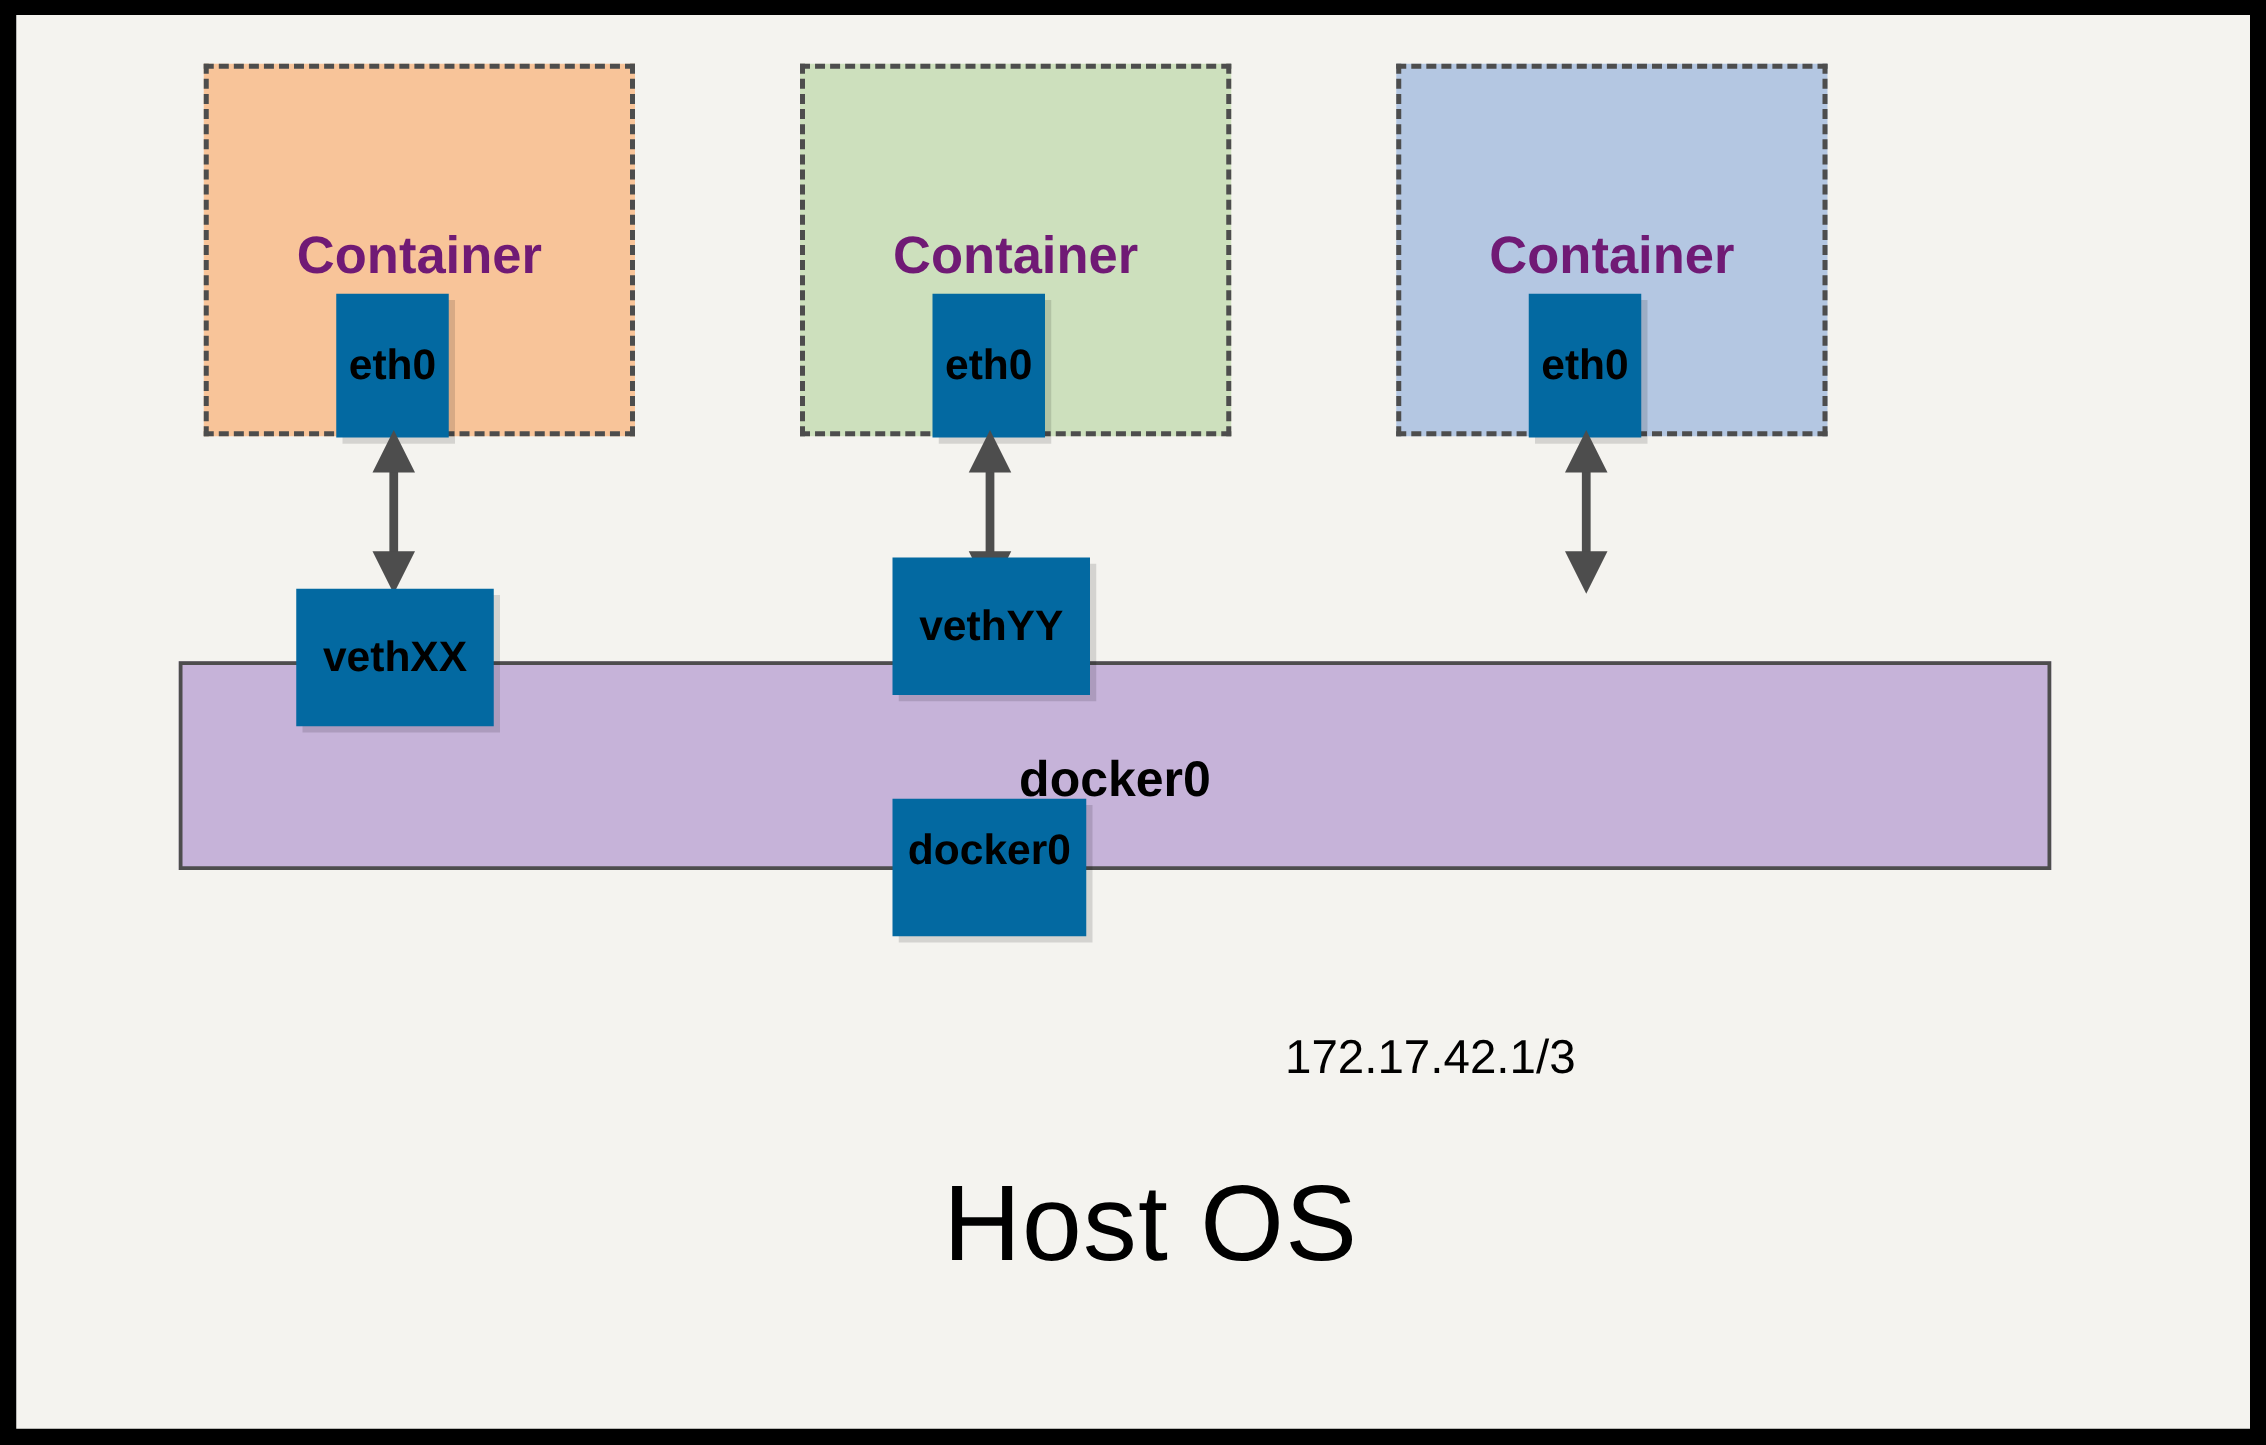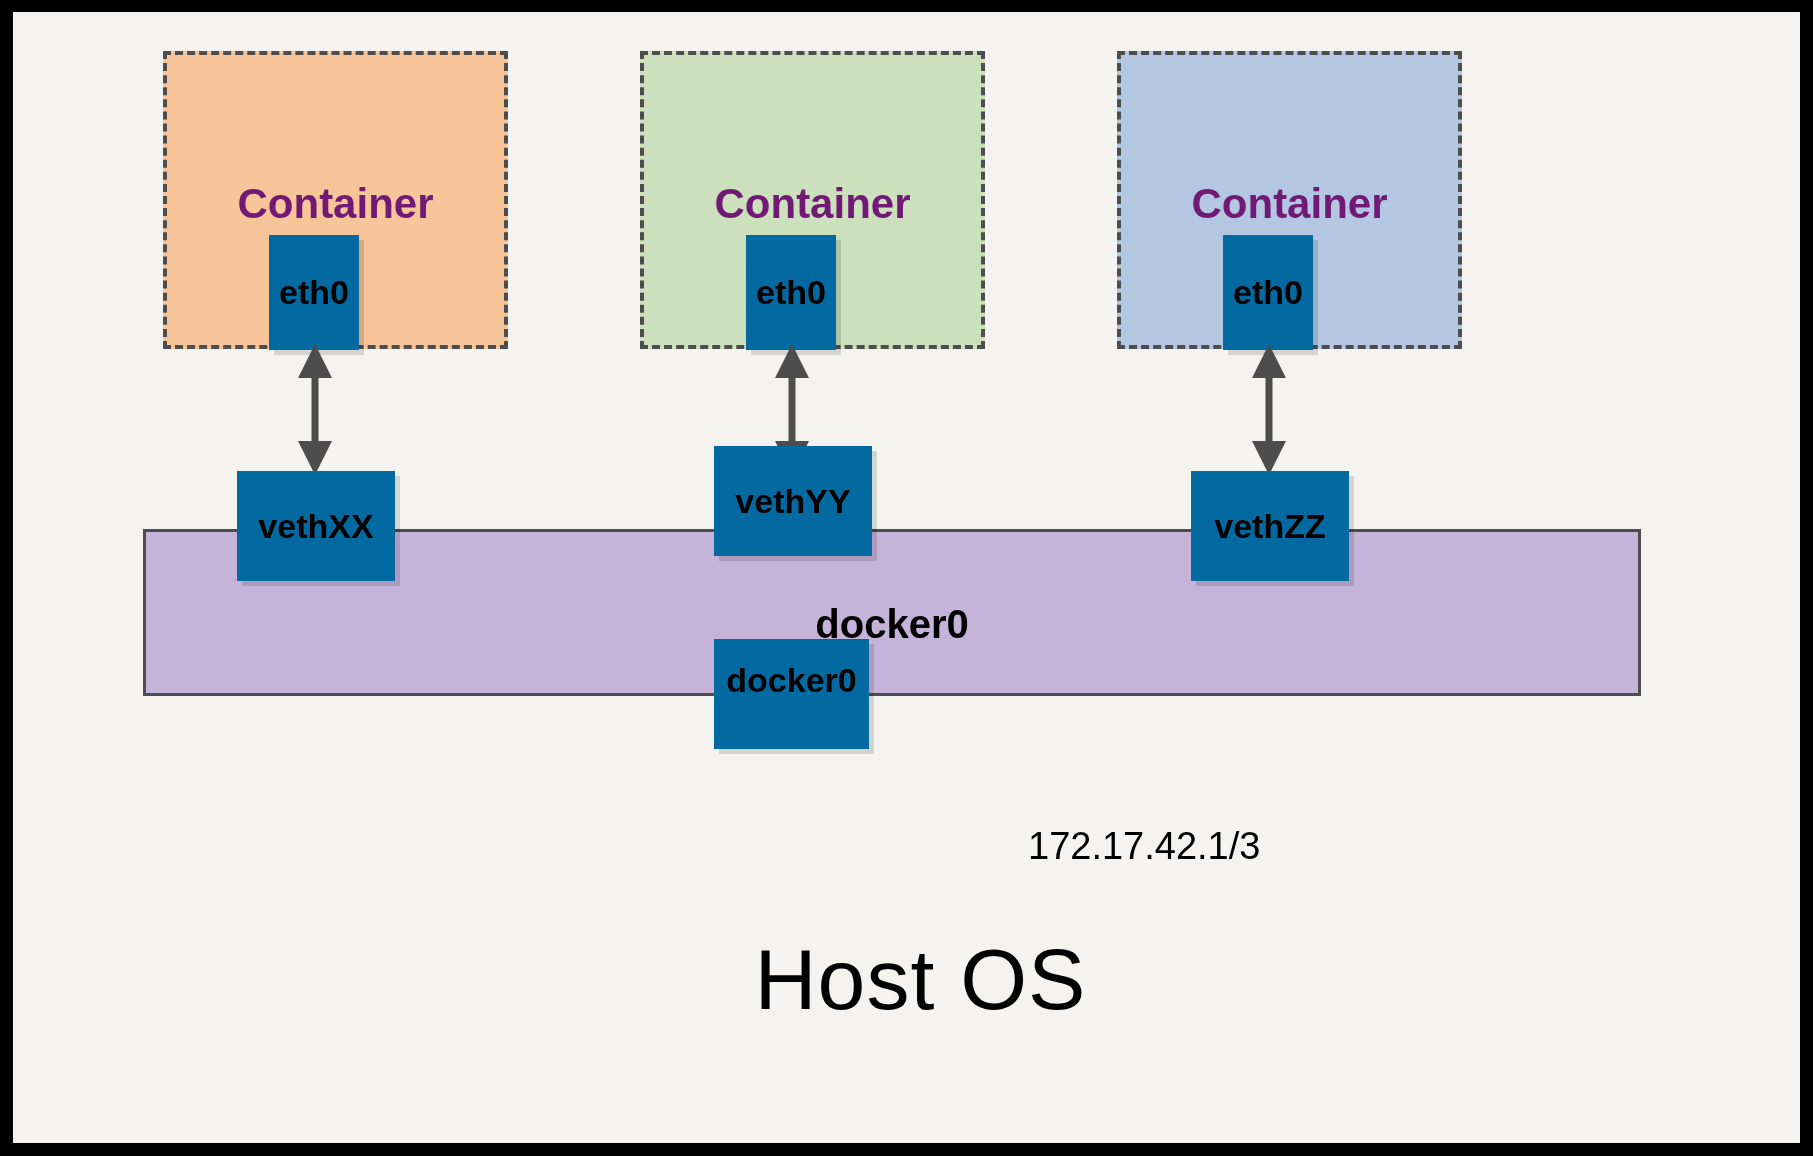--- a/index.html
+++ b/index.html
@@ -171,23 +171,20 @@
     <div id="bridge">
       <div id="bridge-label">docker0</div>
     </div>
 
     <div class="note veth" style="left:224px; top:459px;">
       <span>vethXX</span>
     </div>
     <div class="note veth" style="left:701px; top:434px;">
       <span>vethYY</span>
     </div>
-    <div class="note veth" style="left:1178px; top:459px;">
-      <span>vethZZ</span>
-    </div>
 
     <div class="note docker-iface" style="left:701px; top:627px;">
       <span>docker0</span>
     </div>
 
     <div id="ip-label">172.17.42.1/3</div>
 
     <div id="host-os">Host OS</div>
 
   </div>

